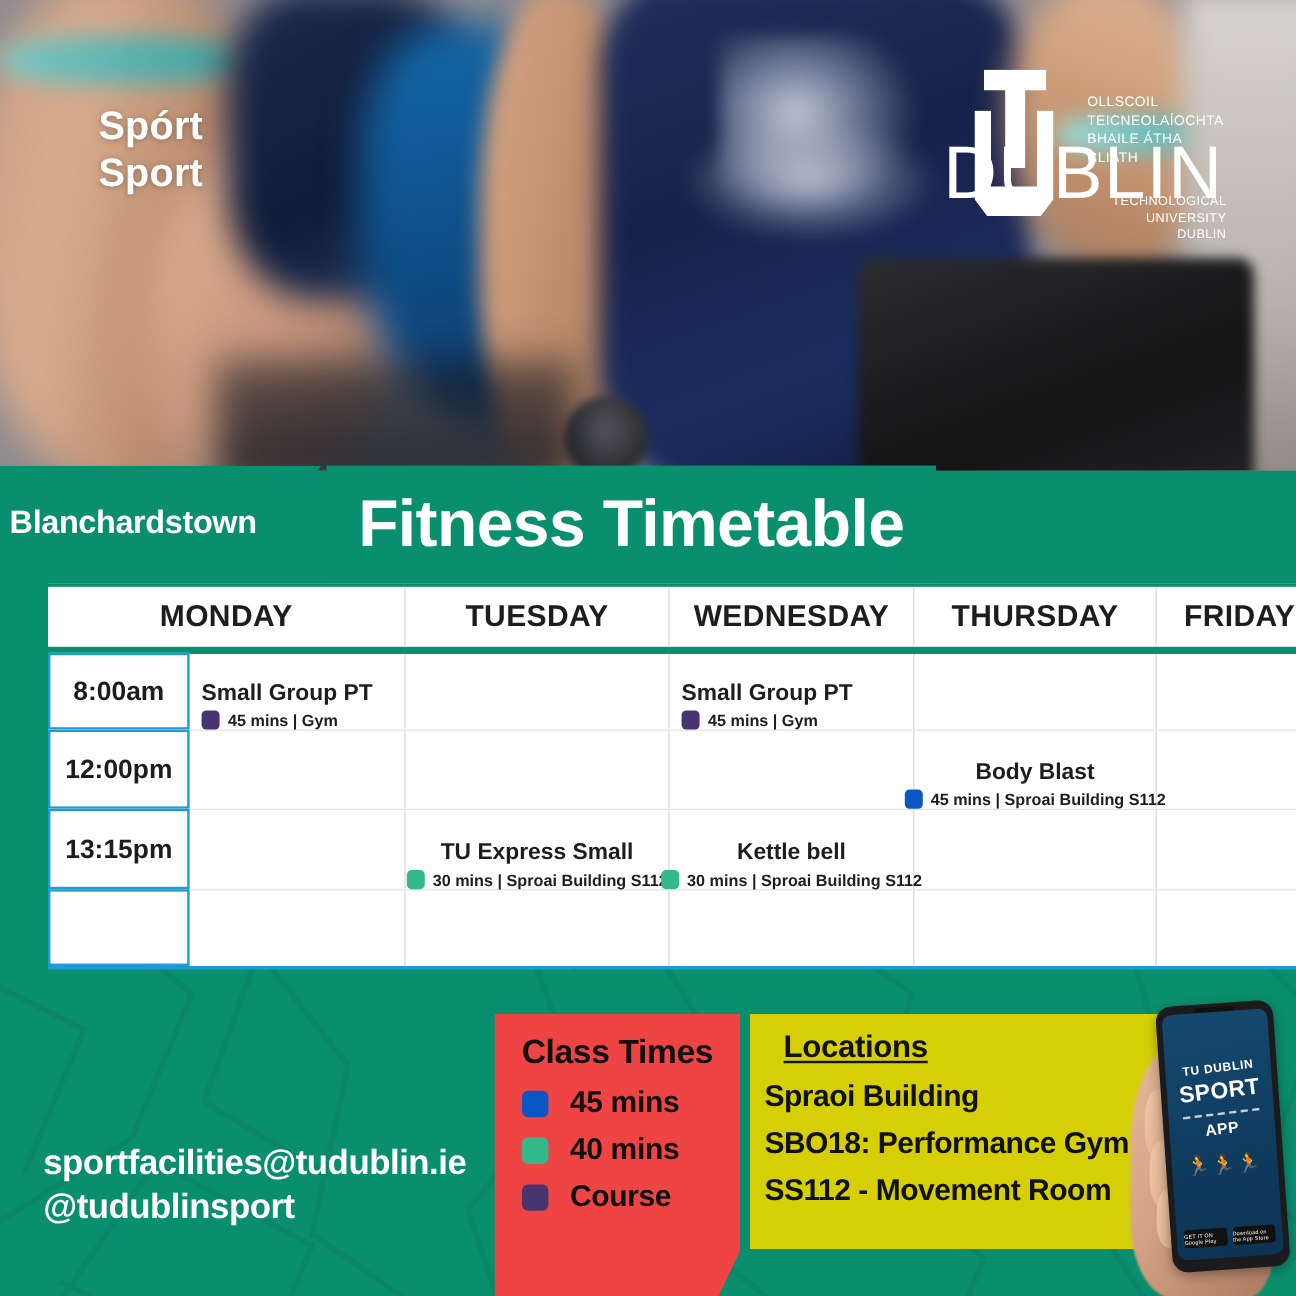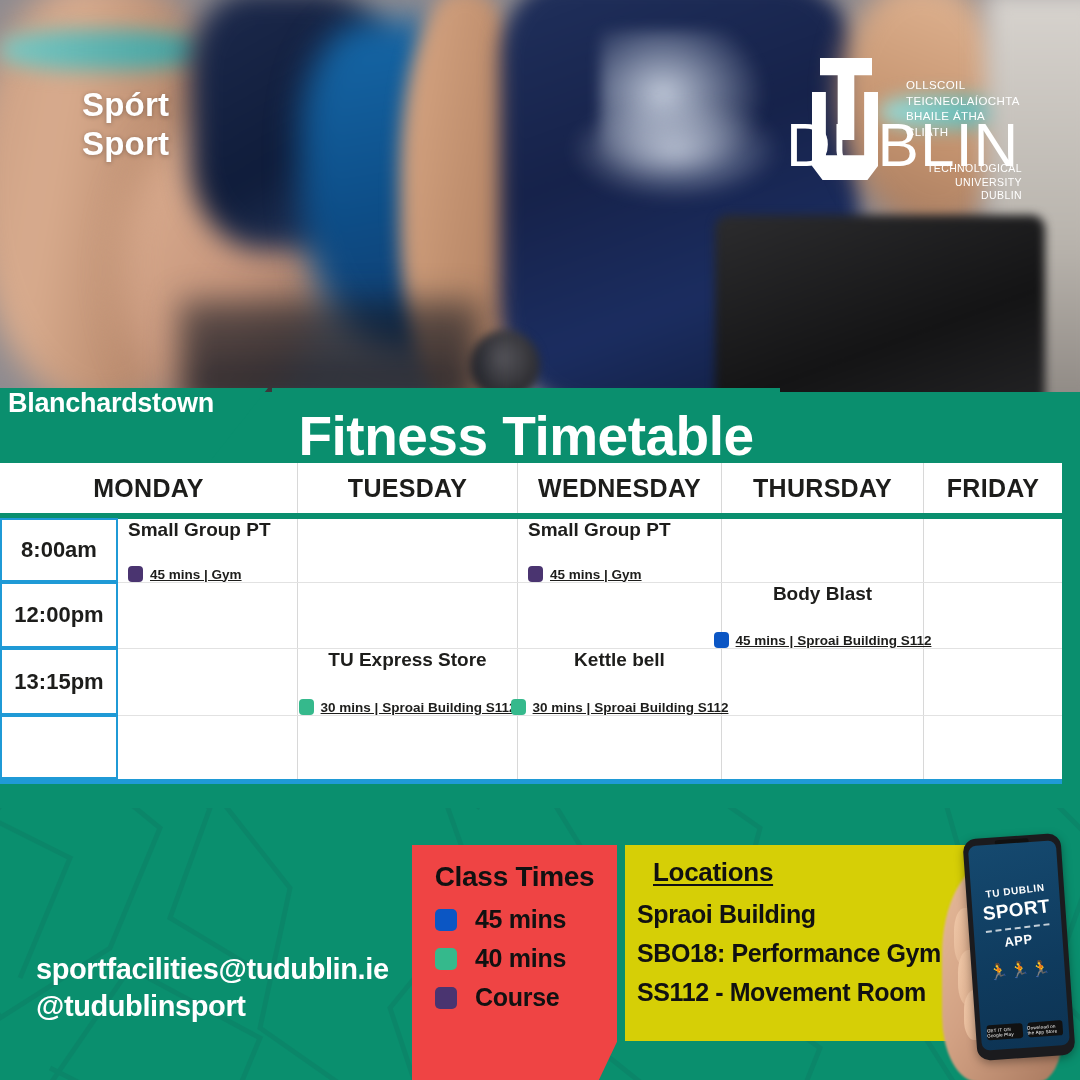--- a/index.html
+++ b/index.html
@@ -143,37 +143,37 @@
     position: absolute; left: 126px; top: 104px; width: 110px; text-align: right;
     color: #fff; font-size: 10.5px; font-weight: 400; line-height: 1.3; letter-spacing: .4px;
   }
 
   
   .title-row { position: absolute; left: 0; top: 388px; width: 1080px; height: 98px; }
   .campus-tag {
     position: absolute; left: 0; top: 0; width: 268px; height: 95px;
     background: #0a8f6e;
     clip-path: polygon(0 0, 100% 0, 72% 100%, 0 100%);
-    display: flex; align-items: flex-start;
+    display: flex; align-items: center;
   }
   .campus-tag span {
     color: #ffffff; font-weight: 700; font-size: 27px; margin-left: 8px;
     letter-spacing: -.3px;
   }
   .title-block {
     position: absolute; left: 272px; top: 0; width: 508px; height: 95px;
     background: #0a8f6e;
     display: flex; align-items: center; justify-content: center;
   }
   .title-block span {
     color: #ffffff; font-weight: 700; font-size: 55px; letter-spacing: -.5px;
   }
 
   
-  .tt { position: absolute; left: 0px; top: 460px; width: 1062px; }
+  .tt { position: absolute; left: 0px; top: 486px; width: 1062px; padding-left: 40px; }
 
   .tt-head {
     display: flex; width: 1062px; height: 59px;
     background: #fff;
     border-top: 3px solid #0a8f6e;
     border-bottom: 6px solid #0a8f6e;
   }
   .tt-head .hcell {
     display: flex; align-items: center; justify-content: center;
     font-weight: 700; font-size: 25px; color: #1d1d1b; letter-spacing: .3px;
@@ -198,37 +198,37 @@
     width: 118px; flex: 0 0 118px;
     display: flex; align-items: center; justify-content: center;
     font-weight: 700; font-size: 22px; color: #1d1d1b;
     border: 2px solid #1f9ad6; border-left: 2px solid #1f9ad6;
     background: #fff;
     margin-top: -1px;
   }
   .day-cell {
     position: relative;
     border-right: 1.5px solid #d8d8d8;
-    display: flex; flex-direction: column; justify-content: space-between;
+    display: flex; flex-direction: column; justify-content: flex-end;
     padding: 0 4px;
   }
   .day-cell:last-child { border-right: none; }
   .dc-mon { width: 180px; flex: 0 0 180px; }
   .dc-tue { width: 220px; flex: 0 0 220px; }
   .dc-wed { width: 204px; flex: 0 0 204px; }
   .dc-thu { width: 202px; flex: 0 0 202px; }
   .dc-fri { width: 138px; flex: 0 0 138px; }
 
   .cls-title {
     font-weight: 700; font-size: 19px; color: #1d1d1b; line-height: 1.15;
     white-space: nowrap;
   }
   .cls-meta {
     display: flex; align-items: center; gap: 7px; margin-top: 3px;
-    font-weight: 700; font-size: 13.5px; color: #1d1d1b; white-space: nowrap; text-decoration: underline;
+    font-weight: 700; font-size: 13.5px; color: #1d1d1b; white-space: nowrap;
   }
   .swatch { width: 15px; height: 16px; border-radius: 4px; flex: 0 0 15px; }
 
   
   .al-left   { align-items: flex-start; padding-left: 10px; }
   .al-center { align-items: center; }
 
   
   .lower {
     position: absolute; left: 0; top: 808px; width: 1080px; height: 272px;
@@ -420,21 +420,21 @@
             <span>45 mins | Sproai Building S112</span>
           </div>
         </div>
         <div class="day-cell dc-fri"></div>
       </div>
 
       <div class="tt-row r3">
         <div class="time-cell">13:15pm</div>
         <div class="day-cell dc-mon"></div>
         <div class="day-cell dc-tue al-center">
-          <div class="cls-title">TU Express Store</div>
+          <div class="cls-title">TU Express Small</div>
           <div class="cls-meta">
             <span class="swatch" style="background:#35b98c"></span>
             <span>30 mins | Sproai Building S112</span>
           </div>
         </div>
         <div class="day-cell dc-wed al-center">
           <div class="cls-title">Kettle bell</div>
           <div class="cls-meta">
             <span class="swatch" style="background:#35b98c"></span>
             <span>30 mins | Sproai Building S112</span>

